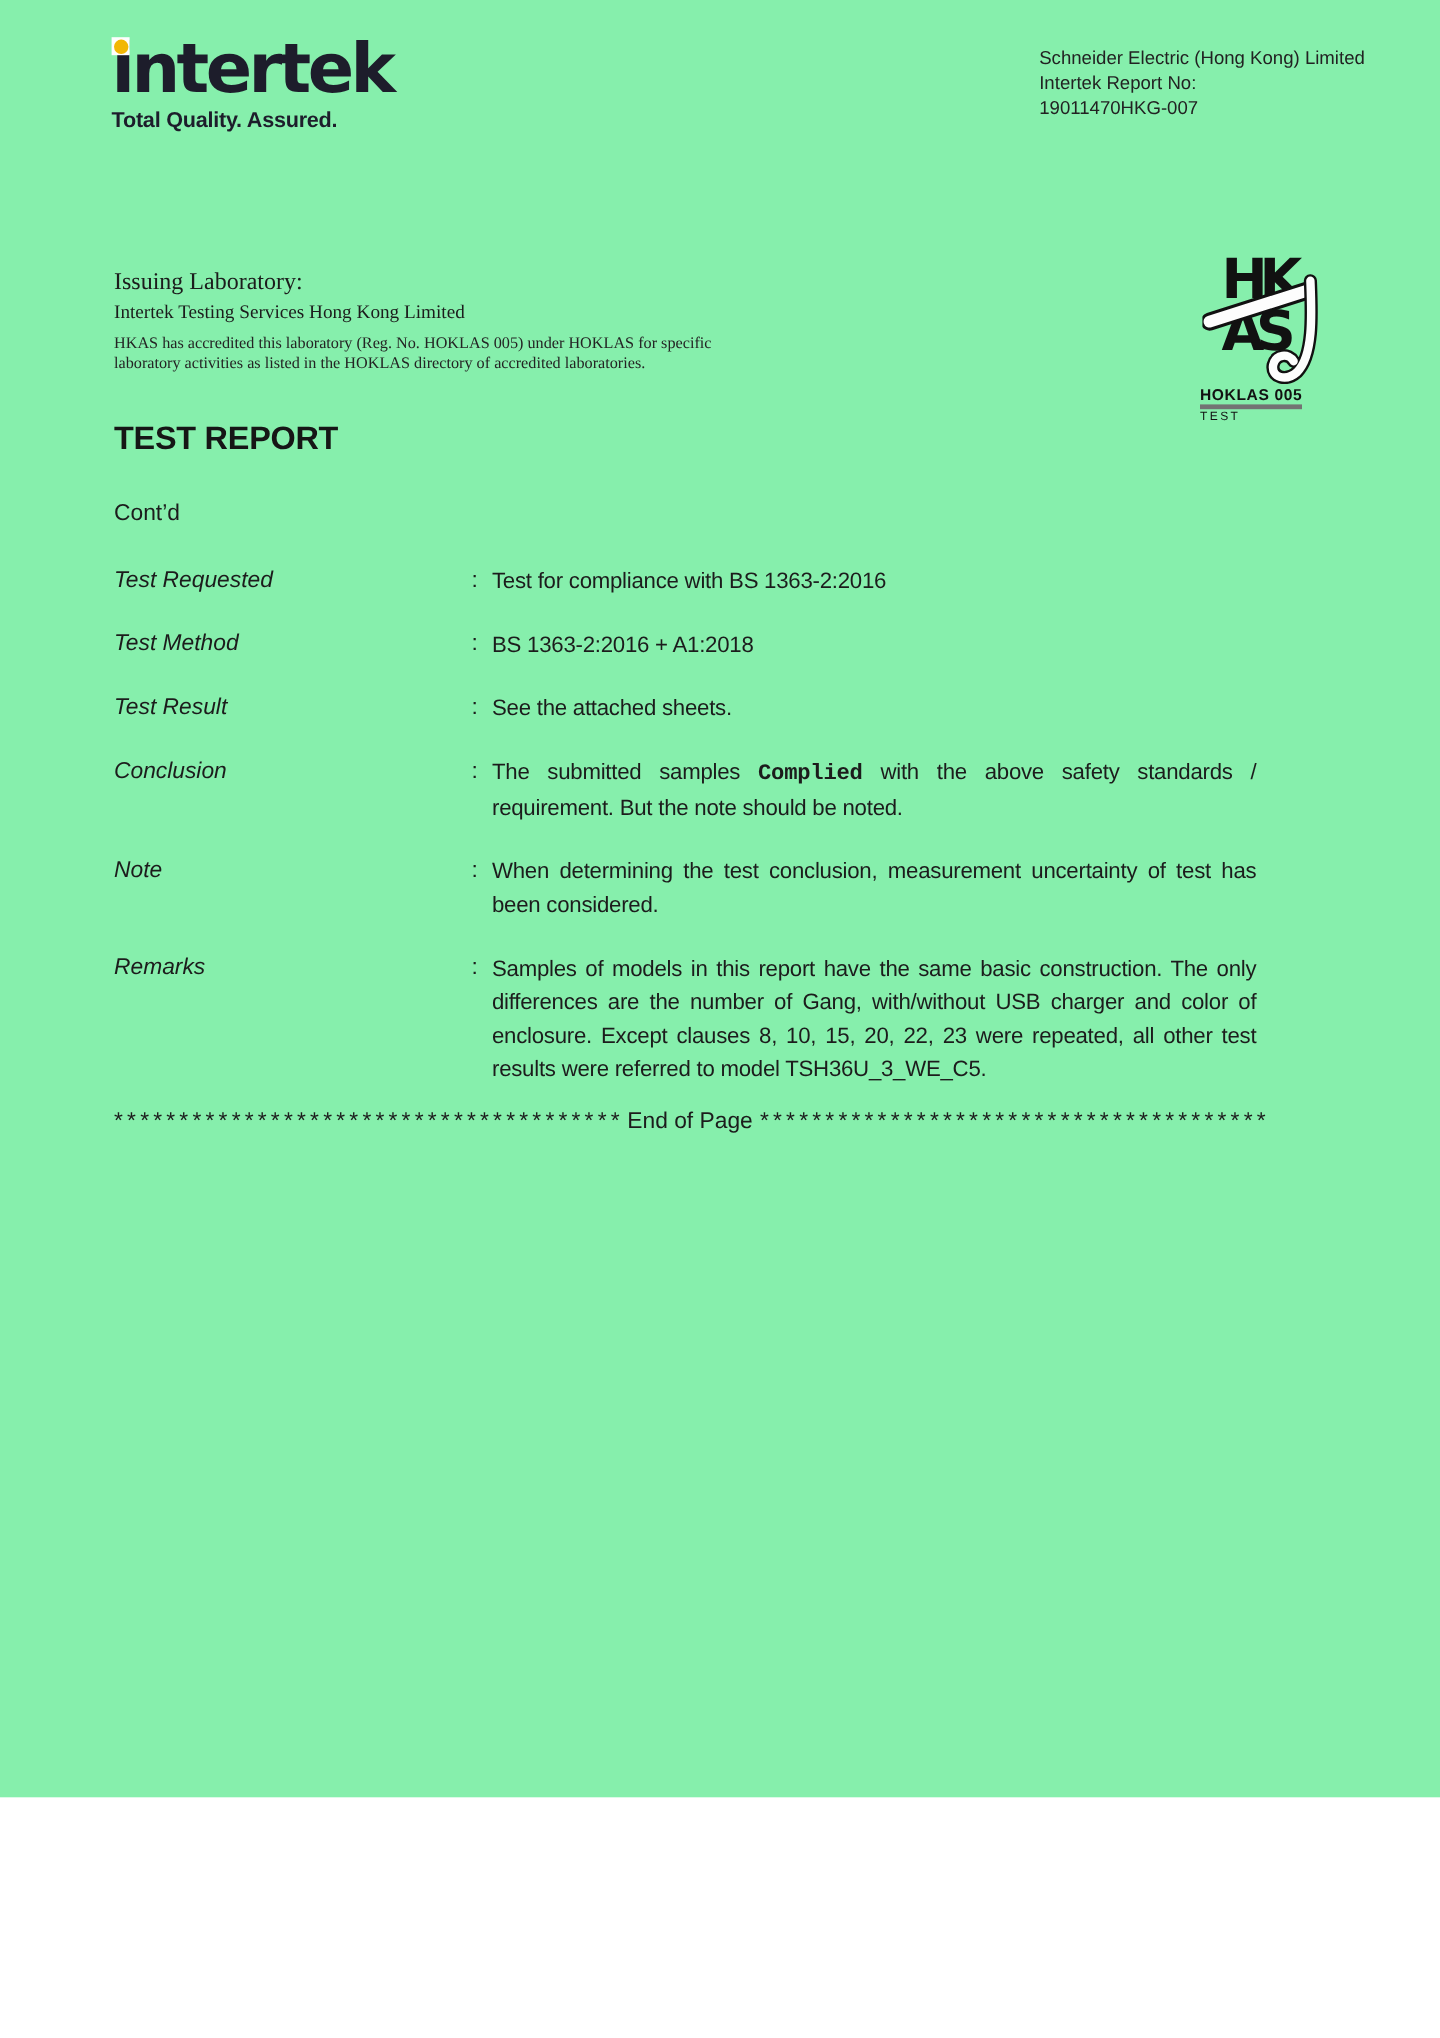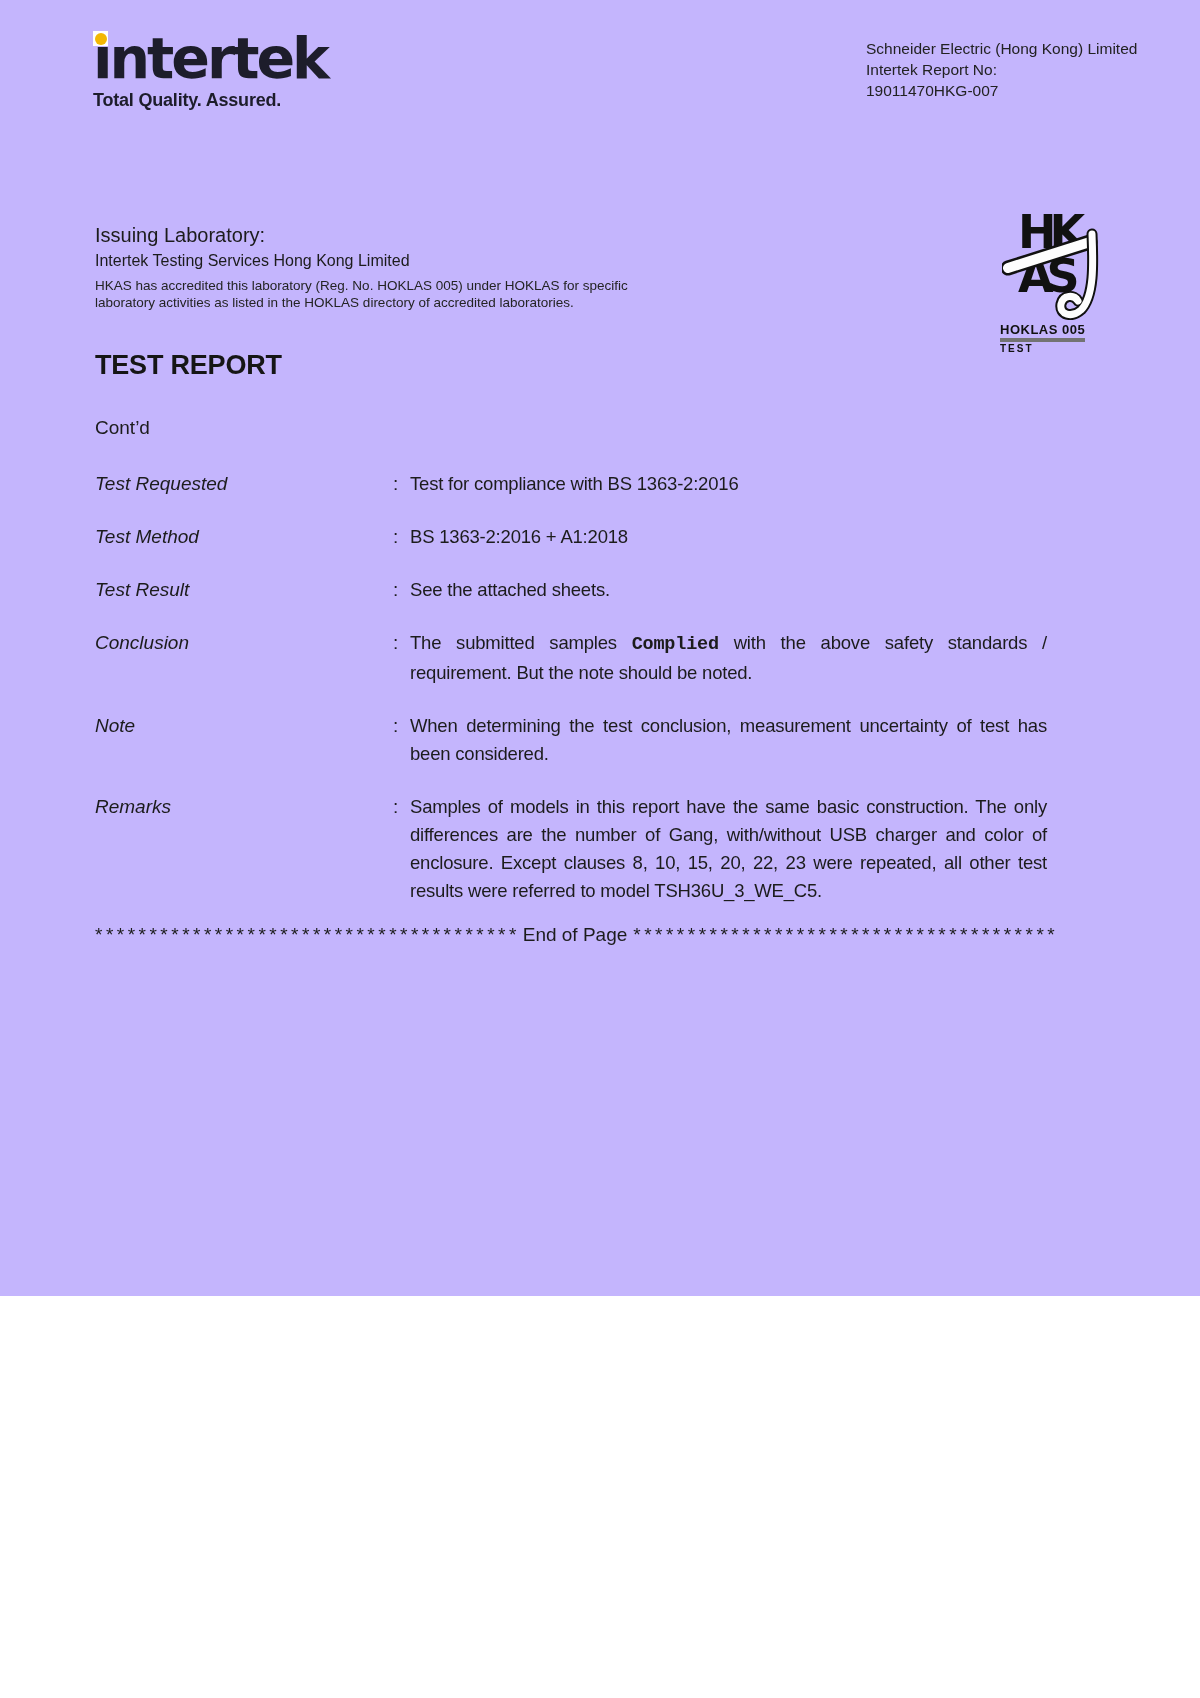--- a/index.html
+++ b/index.html
@@ -1,19 +1,19 @@
 <!DOCTYPE html>
 <html><head>
 <meta charset="utf-8">
 <style>
   html,body{margin:0;padding:0;background:#ffffff;}
   .page{
     position:relative;
-    width:1200px;height:1296px;
-    background:#c4b5fd;
+    width:1200px;height:1498px;
+    background:#86efac;
     font-family:"Liberation Sans",sans-serif;
     color:#1c1c1c;
     overflow:hidden;
   }
 
   
   .logo-block{position:absolute;left:93px;top:28px;}
   .logo-word{
     position:relative;display:inline-block;
     font-family:"DejaVu Sans",sans-serif;
@@ -32,30 +32,30 @@
     margin-top:2px;
     font-size:18px;font-weight:700;color:#1d1d2b;letter-spacing:-0.2px;
   }
 
   .header-right{
     position:absolute;left:853px;top:38px;
     font-size:15.5px;line-height:21px;color:#222;margin-left:13px;
   }
 
   
-  .issuing{position:absolute;left:95px;top:222px;width:560px;}
+  .issuing{position:absolute;left:95px;top:222px;width:560px;font-family:Liberation Serif, serif;}
   .issuing-label{font-size:20px;line-height:26px;}
   .issuing-name{font-size:16px;line-height:26px;}
   .issuing-accr{font-size:13.5px;line-height:17px;margin-top:3px;color:#242424;width:545px;}
 
   
   .hkas{position:absolute;left:1000px;top:208px;width:104px;color:#111;}
   .hkas svg{display:block;margin:0 auto;}
   .hkas-scheme{font-size:13px;font-weight:800;letter-spacing:0.5px;border-bottom:4px solid #737373;display:inline-block;padding-bottom:1px;}
-  .hkas-type{font-size:10px;font-weight:700;letter-spacing:2px;margin-top:1px;}
+  .hkas-type{font-size:10px;font-weight:400;letter-spacing:2px;margin-top:1px;}
 
   
   .report-title{
     position:absolute;left:95px;top:350px;
     font-size:27px;font-weight:800;letter-spacing:-0.2px;color:#161616;
   }
   .contd{position:absolute;left:95px;top:417px;font-size:19px;}
 
   .rows{position:absolute;left:95px;top:470px;width:952px;}
   .trow{display:flex;margin-bottom:25px;}

